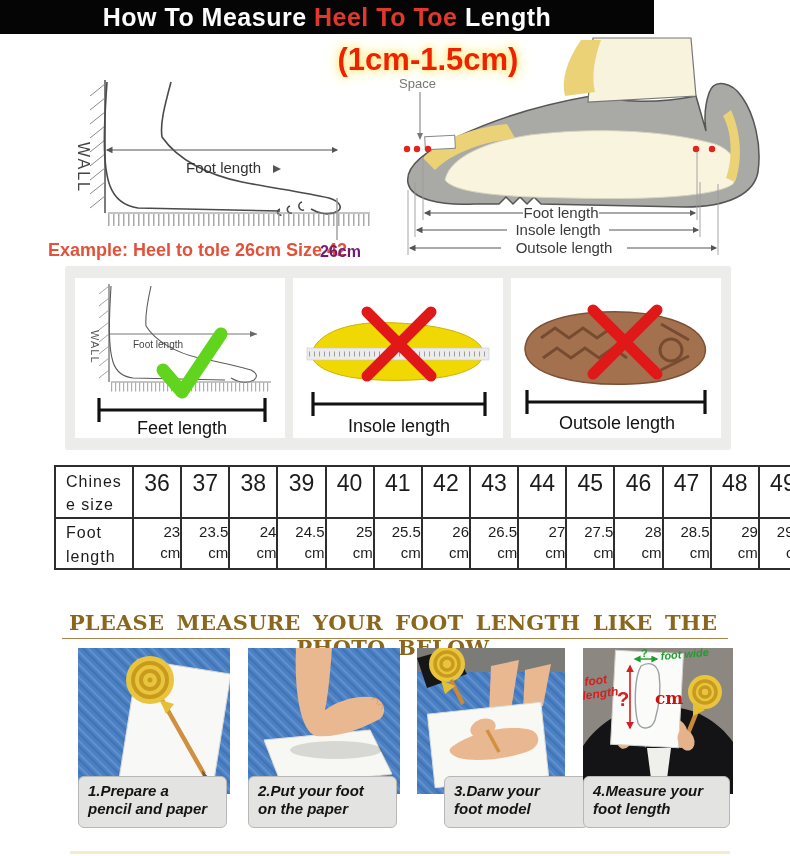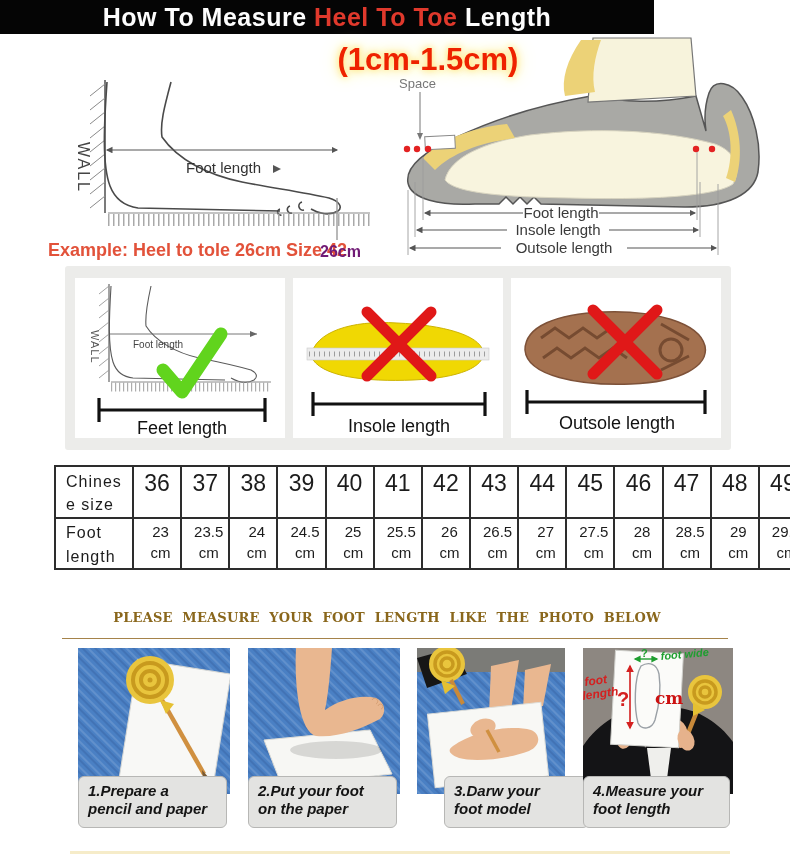--- a/index.html
+++ b/index.html
@@ -25,27 +25,27 @@
   
   .panels{position:absolute;left:65px;top:266px;width:666px;height:184px;background:#ececea;border-radius:3px;}
   .panel{position:absolute;top:12px;width:210px;height:160px;background:#ffffff;}
   .panel.p1{left:10px;} .panel.p2{left:228px;} .panel.p3{left:446px;}
 
   
   .size-table{position:absolute;left:18px;top:465px;width:754px;border-collapse:collapse;table-layout:fixed;margin-left:36px;}
   .size-table td{border:2px solid #2d2d2d;color:#1c1c1c;overflow:hidden;}
   .size-table .r1 td{height:45px;vertical-align:top;text-align:center;font-size:23px;padding-top:3px;}
   .size-table .r2 td{height:31px;vertical-align:middle;text-align:center;font-size:16px;}
-  .size-table .r3 td{height:45px;vertical-align:top;text-align:center;font-size:15px;padding:2px 0 0 7px;line-height:1.4;}
+  .size-table .r3 td{height:45px;vertical-align:top;text-align:right;font-size:15px;padding:2px 0 0 7px;line-height:1.4;}
   .size-table td.rowhead{text-align:left;padding-left:10px;font-size:16px;letter-spacing:1px;line-height:1.45;}
   .size-table .r2 td.rowhead{text-align:center;padding-left:0;}
 
   
-  .measure-heading{position:absolute;left:22px;top:610px;width:730px;text-align:center;
-    font-family:"DejaVu Serif","Liberation Serif",serif;font-weight:bold;font-size:13px;
+  .measure-heading{position:absolute;left:28px;top:610px;width:730px;text-align:center;
+    font-family:"DejaVu Serif","Liberation Serif",serif;font-weight:bold;font-size:21px;
     color:#8a671c;letter-spacing:.2px;word-spacing:5px;}
   .measure-rule{position:absolute;left:62px;top:638px;width:666px;height:0;border-top:1px solid #a5834a;}
 
   
   .step-photo{position:absolute;top:648px;height:146px;overflow:hidden;}
   .step-caption{position:absolute;top:776px;height:40px;background:#e3e3e1;border:1px solid #b7b7b5;
     border-radius:6px;padding:5px 6px 5px 9px;box-sizing:content-box;
     font-style:italic;font-weight:bold;font-size:15px;line-height:1.18;color:#141414;}
   .faint-strip{position:absolute;left:70px;top:851px;width:660px;height:3px;background:#f6ecc9;}
 </style>

